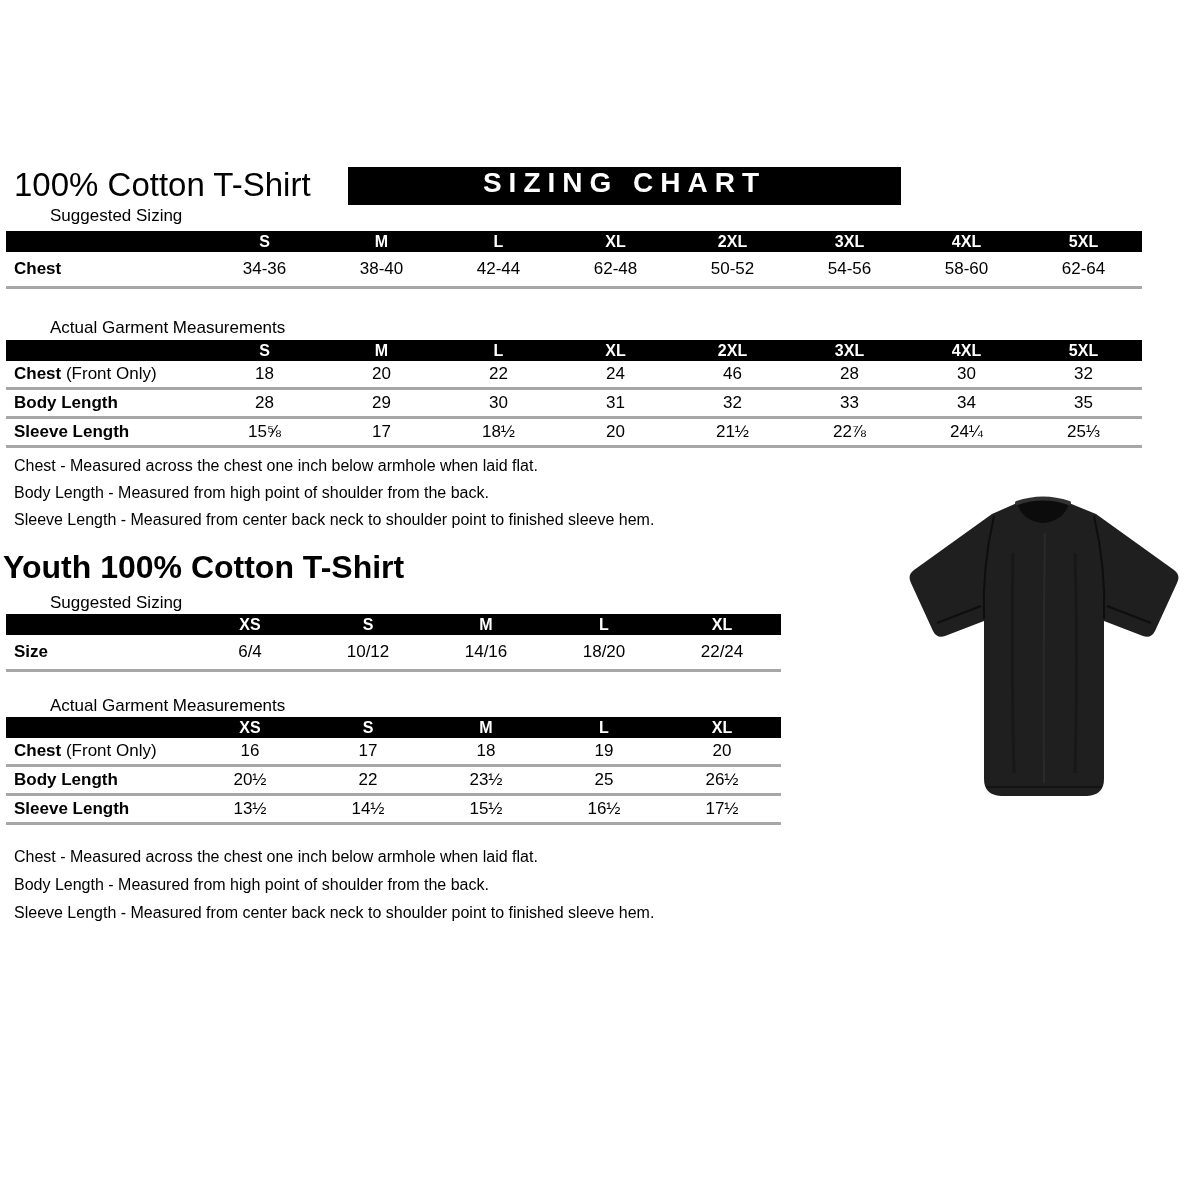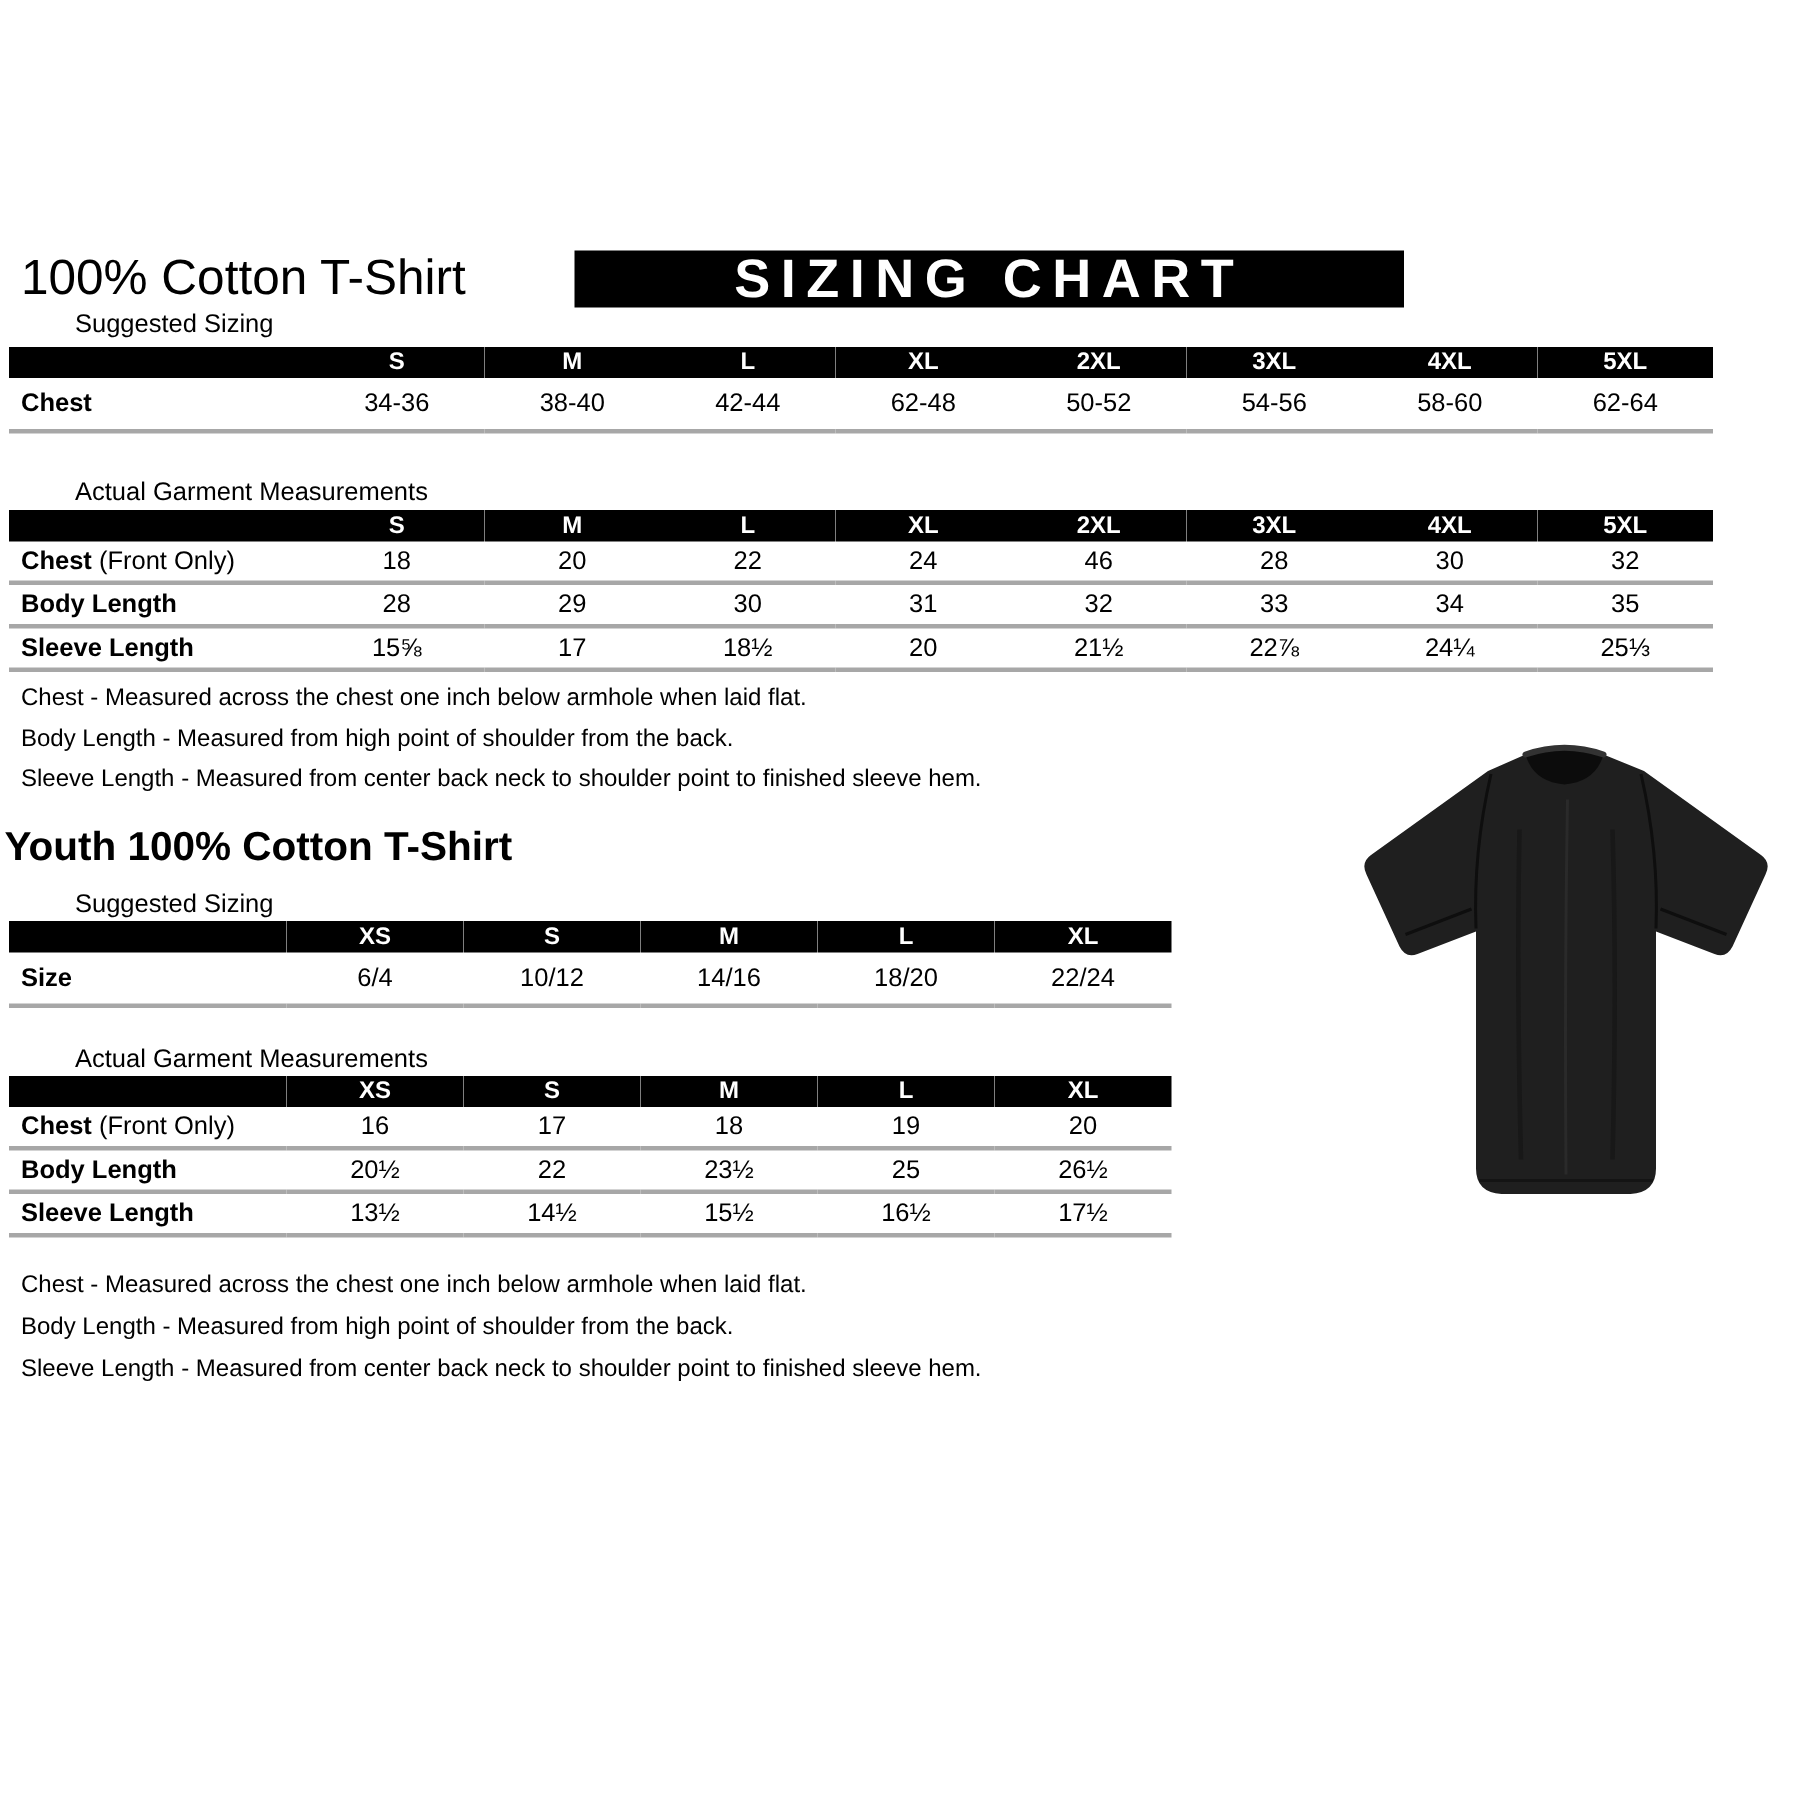--- a/index.html
+++ b/index.html
@@ -10,25 +10,25 @@
     color: #000;
     font-family: "Liberation Sans", sans-serif;
     overflow: hidden;
   }
   .abs { position: absolute; }
 
   .page-title { left: 14px; top: 166px; font-size: 33px; font-weight: 400; }
   .banner {
     left: 348px; top: 167px; width: 553px; height: 38px;
     background: #000; color: #fff;
-    display: flex; align-items: center; justify-content: center;
-    font-size: 36px; font-weight: bold; letter-spacing: 7px; margin-left: 35px;
+    display: flex; justify-content: center;
+    font-size: 28px; font-weight: bold; letter-spacing: 7px;
   }
   .section-label { font-size: 17px; margin-left: 44px; }
-  .youth-title { left: 3px; top: 549px; font-size: 27px; font-weight: bold; }
+  .youth-title { left: 3px; top: 549px; font-size: 32px; font-weight: bold; }
 
   table { border-collapse: collapse; table-layout: fixed; }
   th {
     background: #000; color: #fff;
     font-weight: bold; font-size: 16px;
     height: 21px; padding: 0; text-align: center;
     overflow: hidden;
   }
   td {
     font-size: 17px; text-align: center; padding: 0;

